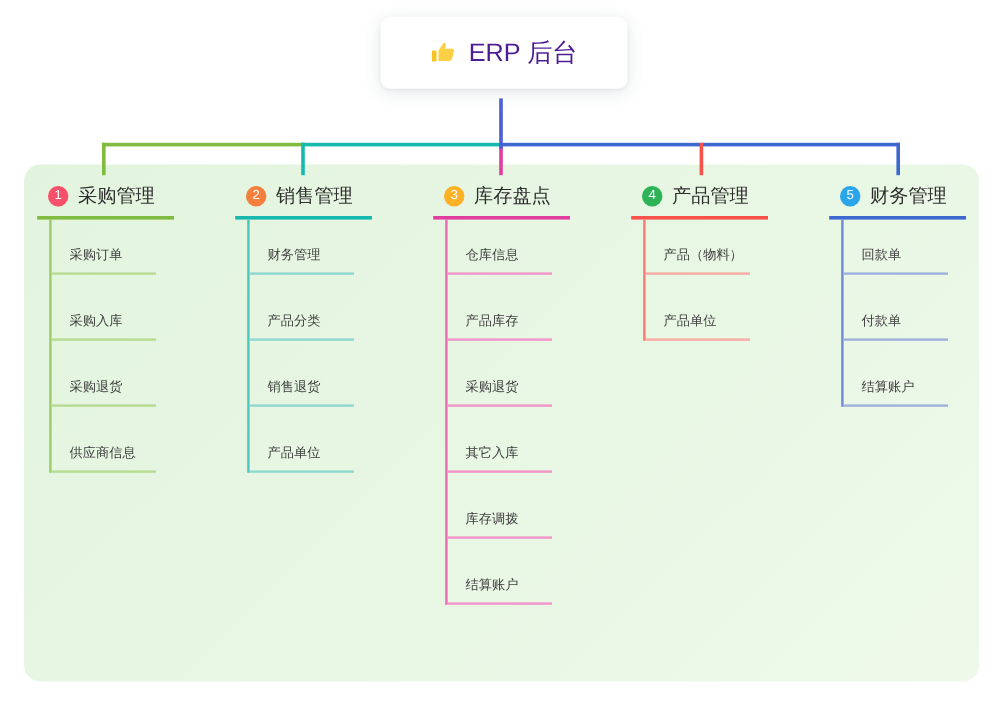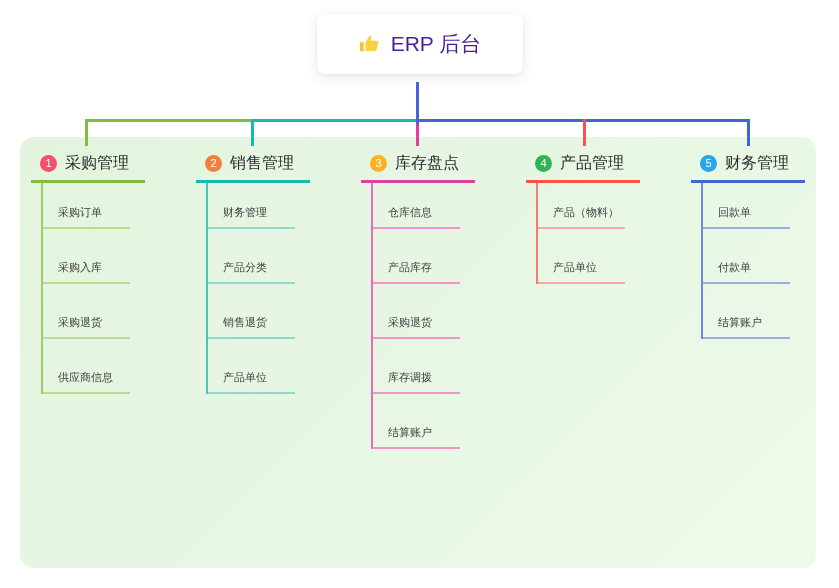--- a/index.html
+++ b/index.html
@@ -126,20 +126,21 @@
 
   <div class="branch b2" style="--main: #e23e9f; --mid: #ea6cb4; --light: #f294c9; --badge: #ffb125;">
     <div class="branch-title">
       <span class="badge">3</span>
       <span>库存盘点</span>
     </div>
     <div class="children">
       <div class="child-row">仓库信息</div>
       <div class="child-row">产品库存</div>
       <div class="child-row">采购退货</div>
+      <div class="child-row">其它入库</div>
       <div class="child-row">库存调拨</div>
       <div class="child-row">结算账户</div>
     </div>
   </div>
 
   <div class="branch b3" style="--main: #f8534b; --mid: #f97a70; --light: #fba9a3; --badge: #2eb457;">
     <div class="branch-title">
       <span class="badge">4</span>
       <span>产品管理</span>
     </div>

